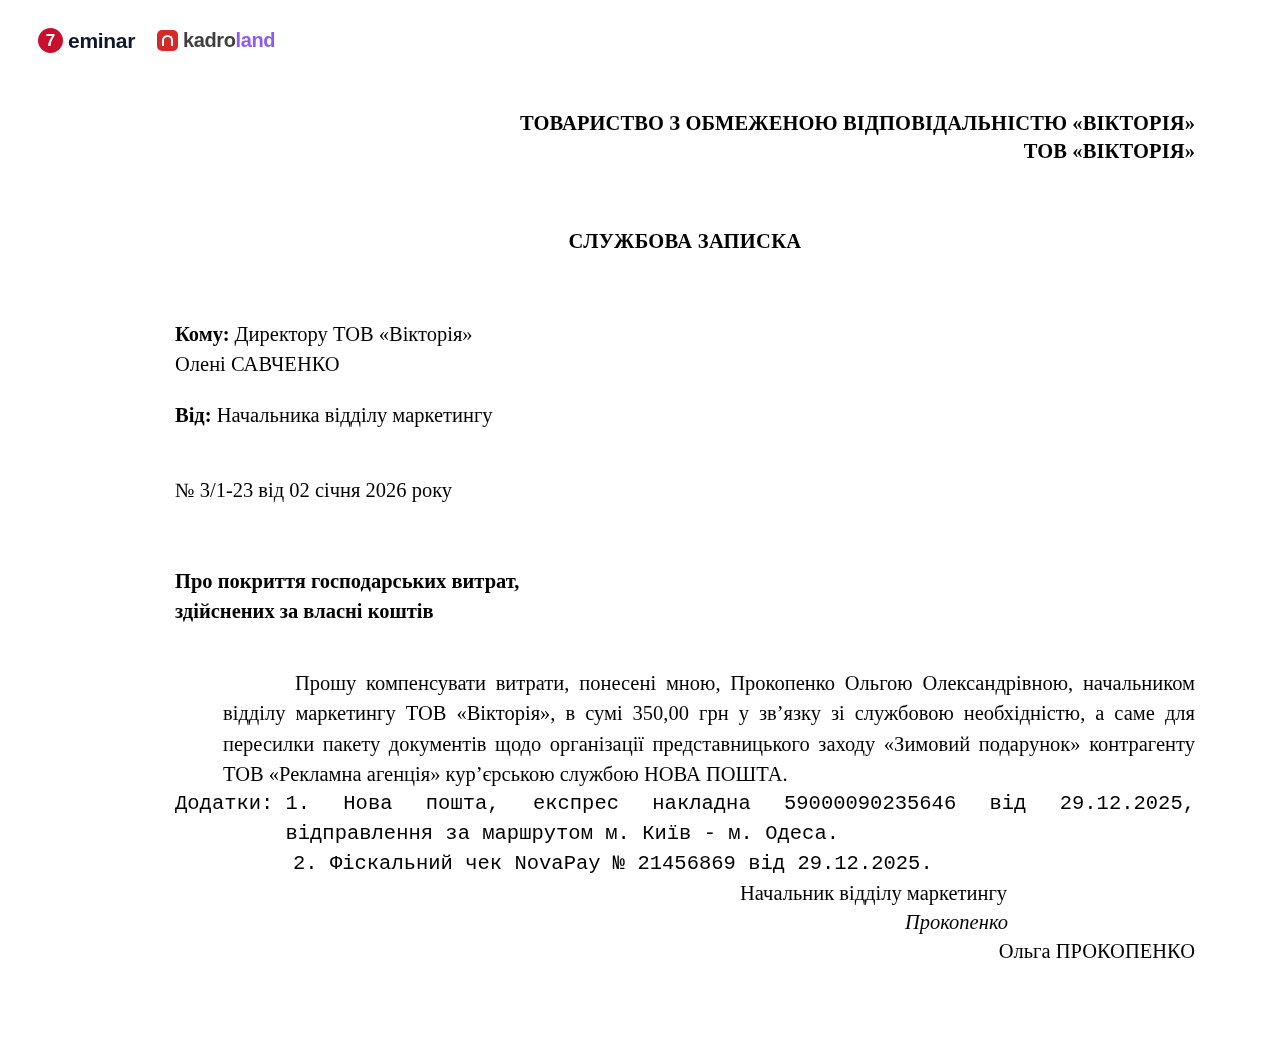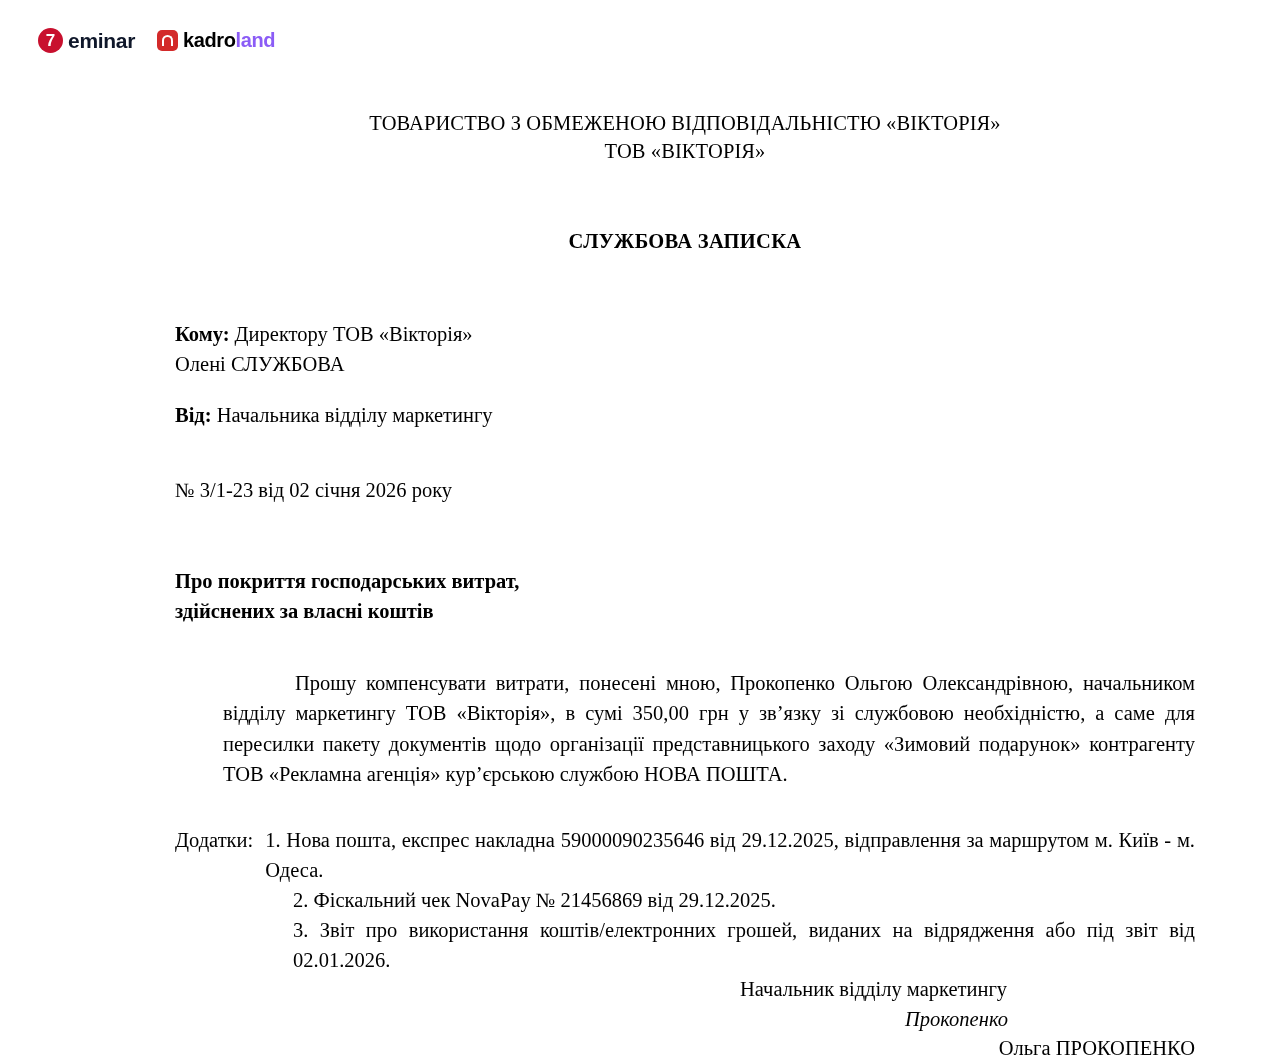--- a/index.html
+++ b/index.html
@@ -72,36 +72,36 @@
     border: 2px solid #ffffff;
     border-radius: 50% 50% 0 0;
     border-bottom: none;
     box-sizing: border-box;
   }
   .k-text {
     font-size: 20px;
     font-weight: bold;
     letter-spacing: -0.4px;
   }
-  .k-text .dark { color: #000000; }
+  .k-text .dark { color: #404040; }
   .k-text .red  { color: #8b5cf6; }
 
   
   .doc {
     position: absolute;
     top: 110px;
     left: 175px;
     width: 1020px;
     font-size: 20.5px;
     line-height: 1.42;
   }
 
   .org-title {
-    text-align: center;
-    font-weight: normal;
+    text-align: right;
+    font-weight: bold;
     font-size: 20.5px;
     line-height: 1.35;
     margin: 0 0 0 0;
     letter-spacing: 0.1px;
   }
   .doc-type {
     text-align: center;
     font-weight: bold;
     font-size: 20.5px;
     margin-top: 62px;
@@ -137,22 +137,22 @@
 
   .body-text {
     margin-top: 42px;
     text-align: justify;
     line-height: 1.47;
     margin-left: 48px;
   }
   .body-text .indent { display: inline-block; width: 72px; }
 
   .attachments {
-    margin-top: 36px;
     line-height: 1.47;
+    font-family: Liberation Mono, monospace;
   }
   .att-first {
     display: flex;
     align-items: baseline;
   }
   .att-label {
     white-space: nowrap;
     padding-right: 12px;
   }
   .att-first-text {
@@ -200,21 +200,21 @@
   </div>
 
   <div class="doc-type">СЛУЖБОВА ЗАПИСКА</div>
 
   <div class="addr-block">
     <div class="addr-row first">
       <div class="addr-left">
         <b>Кому:</b>
         <span>Директору ТОВ «Вікторія»</span>
       </div>
-      <div class="addr-right">Олені СЛУЖБОВА</div>
+      <div class="addr-right">Олені САВЧЕНКО</div>
     </div>
     <div class="addr-row second">
       <div class="addr-left">
         <b>Від:</b>
         <span>Начальника відділу маркетингу</span>
       </div>
     </div>
   </div>
 
   <div class="doc-number">№ 3/1-23 від 02 січня 2026 року</div>
@@ -226,21 +226,20 @@
 
   <div class="body-text"><span class="indent"></span><span>Прошу компенсувати витрати, понесені мною, Прокопенко Ольгою Олександрівною, начальником відділу маркетингу ТОВ «Вікторія», в сумі 350,00 грн у зв’язку зі службовою необхідністю, а саме для пересилки пакету документів щодо організації представницького заходу «Зимовий подарунок» контрагенту ТОВ «Рекламна агенція» кур’єрською службою НОВА ПОШТА.</span></div>
 
   <div class="attachments">
     <div class="att-first">
       <div class="att-label">Додатки:</div>
       <div class="att-first-text">1. Нова пошта, експрес накладна 59000090235646 від 29.12.2025, відправлення за маршрутом м. Київ - м. Одеса.</div>
     </div>
     <div class="att-rest">
       <div class="att-line">2. Фіскальний чек NovaPay № 21456869 від 29.12.2025.</div>
-      <div class="att-line hang">3. Звіт про використання коштів/електронних грошей, виданих на відрядження або під звіт від 02.01.2026.</div>
     </div>
   </div>
 
   <div class="signature">
     <div class="sig-post">Начальник відділу маркетингу</div>
     <div class="sig-hand">Прокопенко</div>
     <div class="sig-name">Ольга ПРОКОПЕНКО</div>
   </div>
 
 </div>

